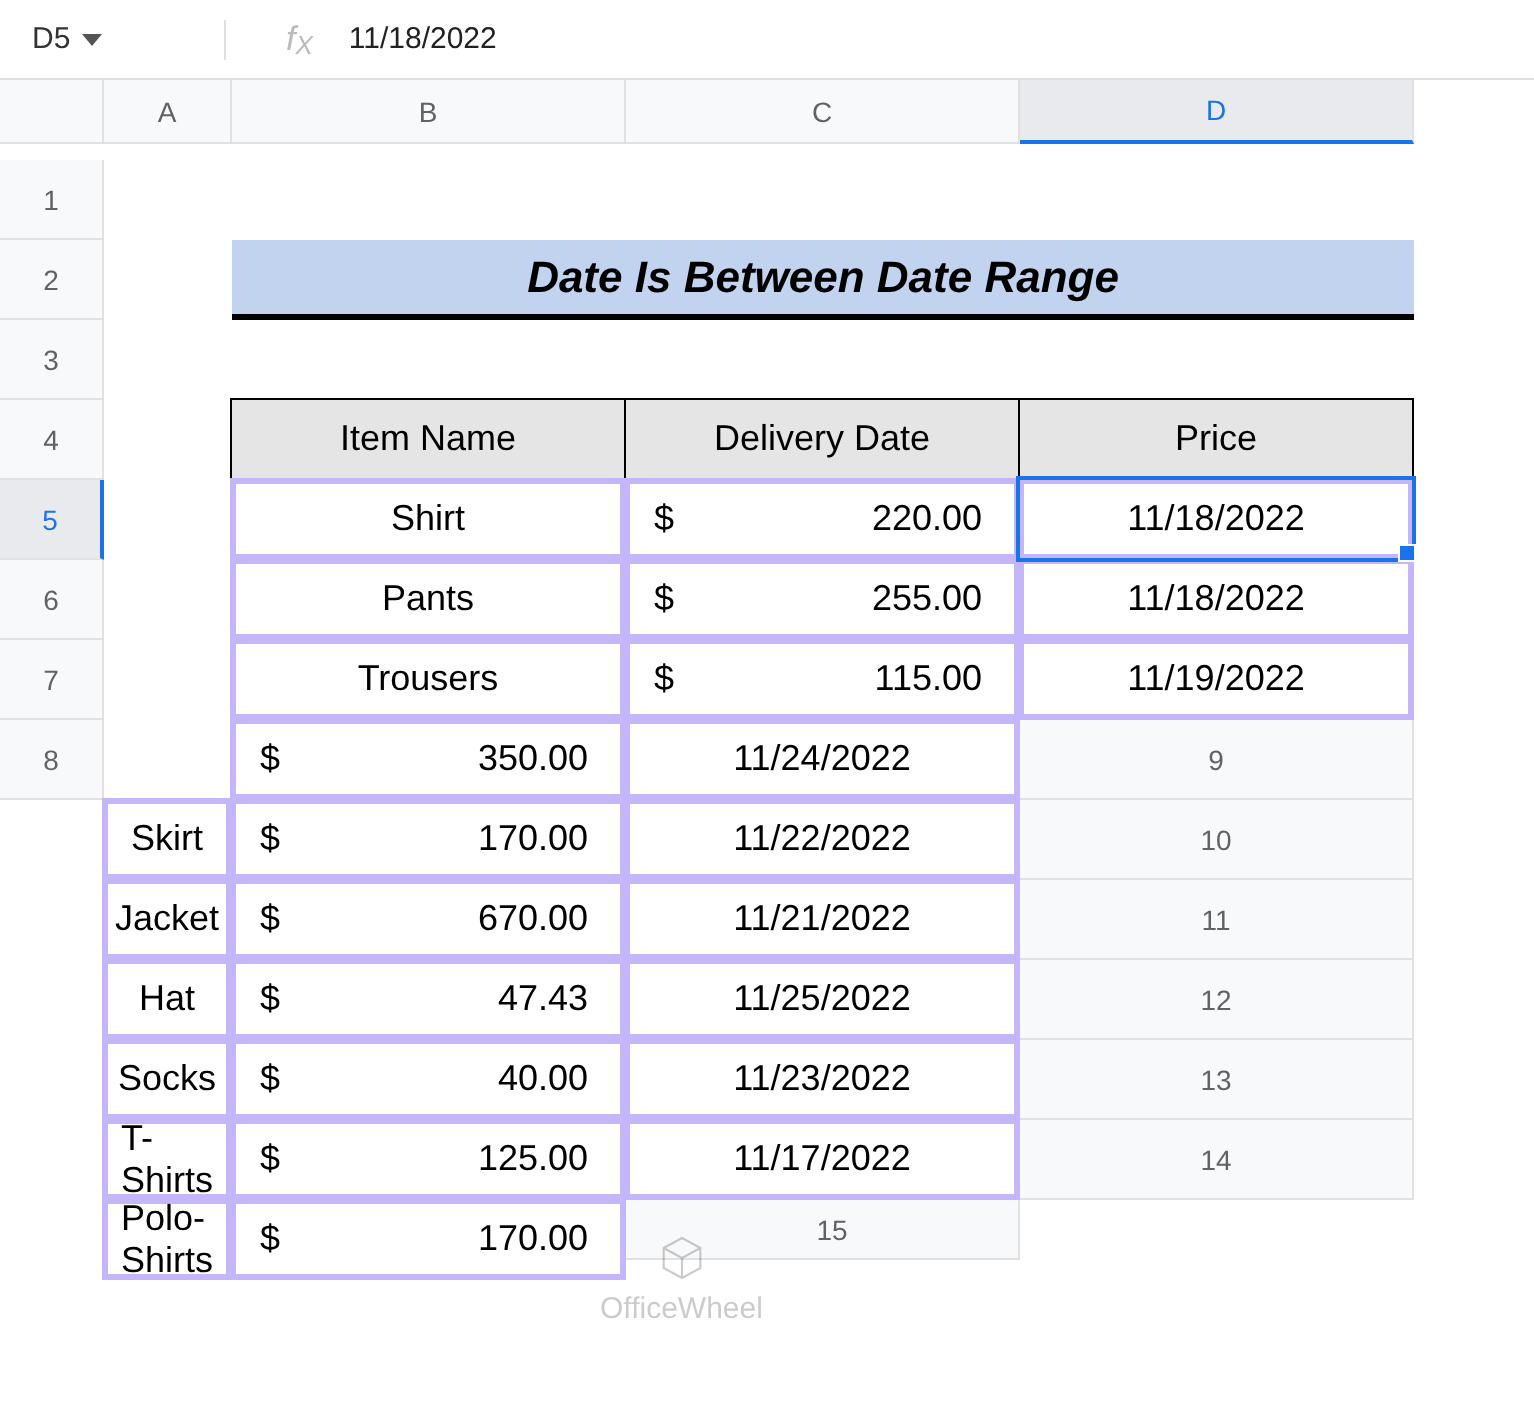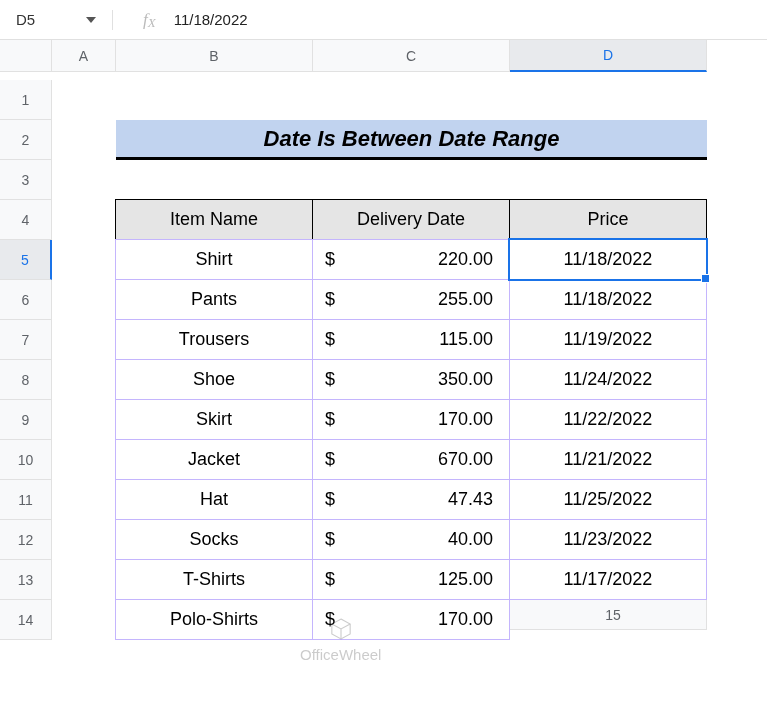--- a/index.html
+++ b/index.html
@@ -1,23 +1,23 @@
 <!DOCTYPE html>
 <html><head>
 <meta charset="utf-8">
 <style>
   * { box-sizing: border-box; margin: 0; padding: 0; }
   body { font-family: Arial, sans-serif; background: #fff; width: 767px; height: 712px; overflow: hidden; }
   
   
   .top-bar { display: flex; align-items: center; height: 40px; border-bottom: 1px solid #e0e0e0; padding-left: 6px; gap: 10px; }
-  .name-box { width: 96px; height: 28px; display: flex; align-items: center; justify-content: space-between; padding: 0 6px 0 10px; font-size: 15px; color: #333; background:#fff; }
+  .name-box { width: 96px; height: 28px; display: flex; align-items: center; padding: 0 6px 0 10px; font-size: 15px; color: #333; background:#fff; }
   .name-box .caret { width:0; height:0; border-left:5px solid transparent; border-right:5px solid transparent; border-top:6px solid #555; margin-left:6px; }
   .fx-wrap { display:flex; align-items:center; gap:18px; padding-left:20px; }
-  .fx { font-family: Liberation Serif, serif; font-style: italic; font-size: 17px; color: #bbb; }
+  .fx { font-family: Liberation Sans, sans-serif; font-style: italic; font-size: 17px; color: #bbb; }
   .fx .fxx { font-size:13px; position:relative; top:2px; }
   .formula-val { font-size: 15px; color: #222; }
   .vert-sep { width:1px; height:20px; background:#e0e0e0; }
   
   
   .grid { display: grid; grid-template-columns: 52px 64px 197px 197px 197px; grid-auto-rows: 40px; }
   
   .grid > .colhdr, .grid > .corner { height: 32px; }
   
   .corner, .colhdr, .rowhdr { background: #f8f9fa; border-right:1px solid #e1e1e1; border-bottom:1px solid #e1e1e1; display:flex; align-items:center; justify-content:center; font-size:14px; color:#5f6368; }
@@ -27,21 +27,21 @@
   
   .cell { border-right:1px solid transparent; border-bottom:1px solid transparent; display:flex; align-items:center; justify-content:center; font-size:18px; color:#000; position:relative; padding:0 8px; }
   
   
   .title-wrap { grid-column: 3 / span 3; background:#c1d3ef; border-bottom:3px solid #000; font-weight:bold; font-size:22px; display:flex; align-items:center; justify-content:center;font-style:italic; }
   
   
   .thead { background:#e5e5e5; font-weight:normal; font-size:18px; border:1px solid #000; display:flex; align-items:center; justify-content:center; }
   
   
-  .tcell { border:1px solid #c4b5fd; font-size:18px; display:flex; align-items:center; justify-content:center; padding:0 10px; position:relative; }
+  .tcell { border:3px solid #c4b5fd; font-size:18px; display:flex; align-items:center; justify-content:center; padding:0 10px; position:relative; }
   .price-cell { justify-content: flex-start; }
   .price-inner { display:flex; width:100%; justify-content:space-between; }
   .dollar { padding-left:2px;}
   .num { padding-right:6px; }
   
   
   .selected { outline:2px solid #1a73e8; outline-offset:-1px; z-index:2; }
   .selected::after { content:''; position:absolute; right:-4px; bottom:-4px; width:7px; height:7px; background:#1a73e8; border:1px solid #fff; z-index:3;}
   .rowhdr.hl, .colhdr.hl { background:#e8eaed; color:#1a73e8; }
   .colhdr.hl { border-bottom:2px solid #1a73e8; }
@@ -132,21 +132,20 @@
   <div class="tcell price-cell">
       <div class="price-inner">
         <span class="dollar">$</span>
         <span class="num">115.00</span>
       </div>
     </div>
   <div class="tcell">11/19/2022</div>
 
   <div class="rowhdr">8</div>
   <div class="cell"></div>
-  <div class="tcell">Shoe</div>
   <div class="tcell price-cell">
       <div class="price-inner">
         <span class="dollar">$</span>
         <span class="num">350.00</span>
       </div>
     </div>
   <div class="tcell">11/24/2022</div>
 
   <div class="rowhdr">9</div>
   <div class="cell"></div>

